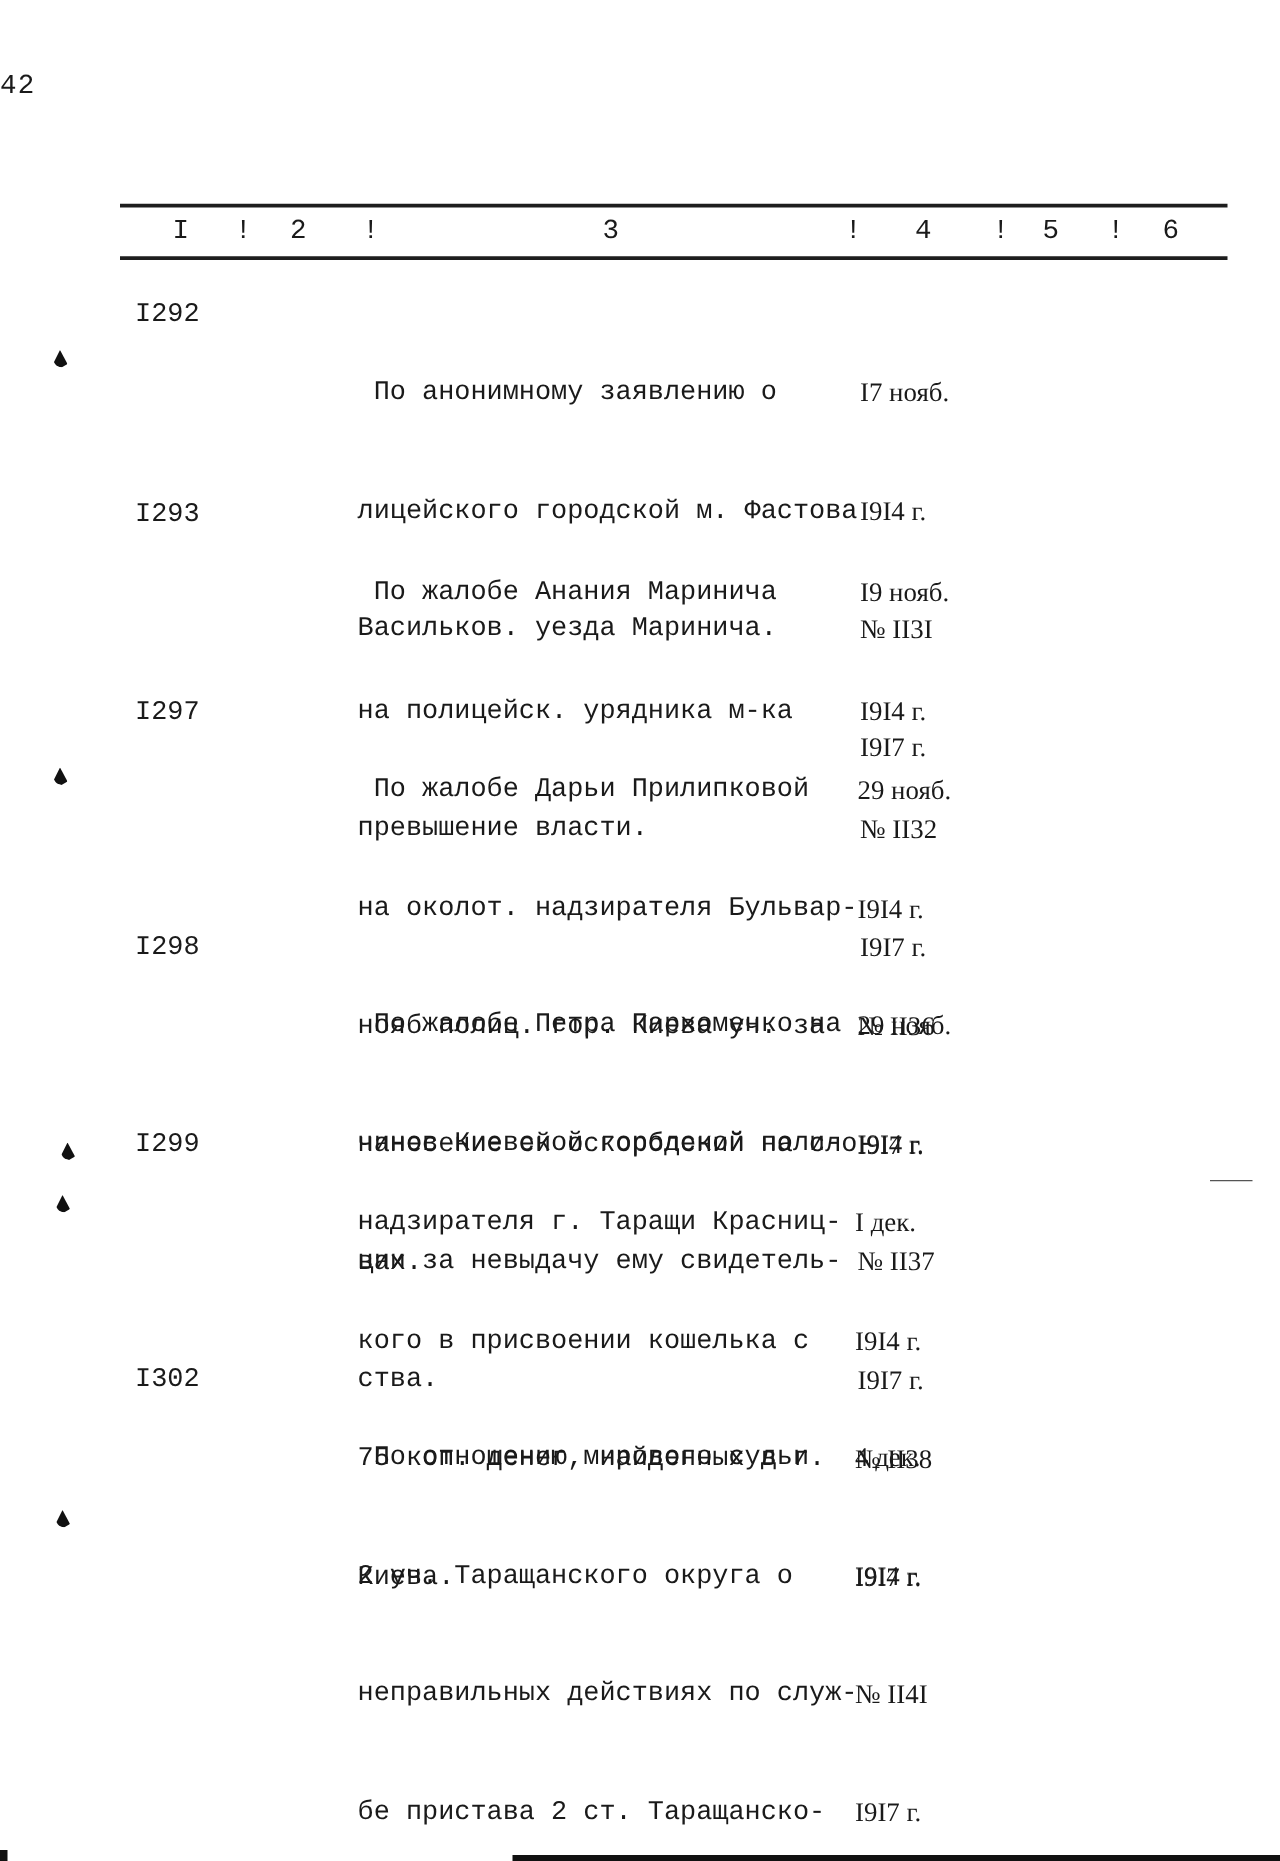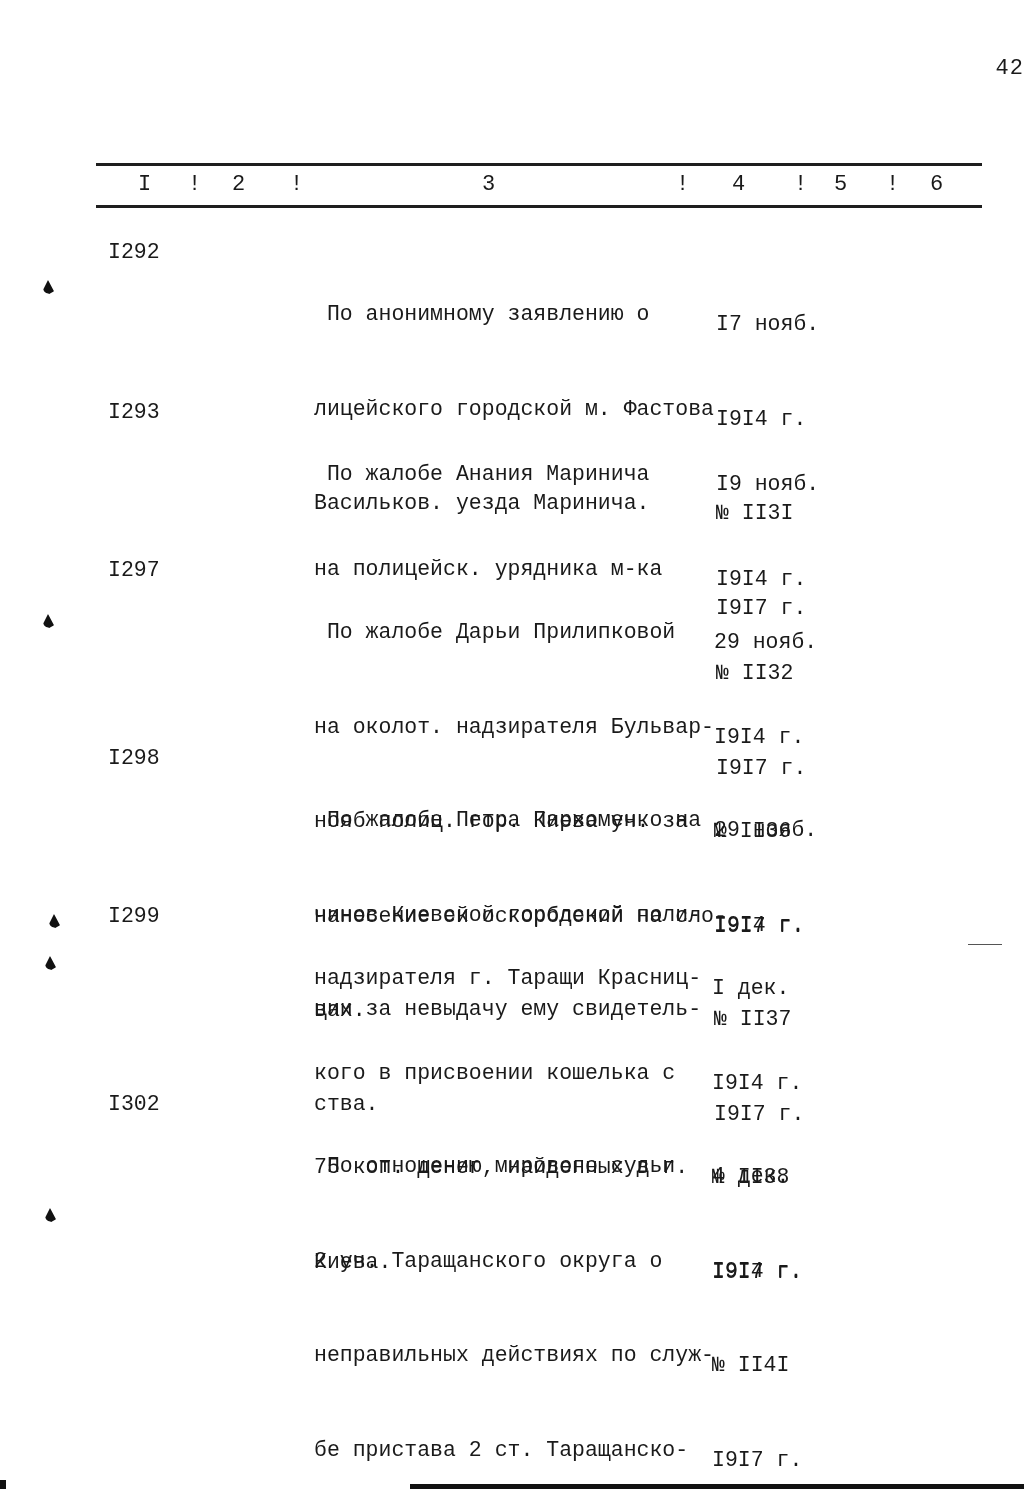--- a/index.html
+++ b/index.html
@@ -13,21 +13,21 @@
       position: relative;
       overflow: hidden;
       font-family: "Liberation Mono", "DejaVu Sans Mono", monospace;
       color: #1a1a1a;
     }
     .page-number {
       position: absolute;
       top: 56px;
       left: 0;
       width: 1024px;
-      text-align: right;
+      text-align: left;
       font-size: 22px;
       letter-spacing: 1px;
     }
     .rule {
       position: absolute;
       left: 96px;
       width: 886px;
       height: 3px;
       background: #1e1e1e;
     }
@@ -60,24 +60,25 @@
     }
     .record .rec-desc {
       position: absolute;
       left: 286px;
       top: 0;
       white-space: pre;
     }
     .record .rec-date {
       position: absolute;
       left: 680px;
-      top: 10px;
+      top: 0;
       white-space: pre;
-    }
-    .line { display: block; height: 31.5px; margin-left: 28px; }
+      font-family: Liberation Serif, serif;
+    }
+    .line { display: block; height: 31.5px; }
     .blot {
       position: absolute;
       width: 12px;
       height: 14px;
       background: #111;
       border-radius: 40% 60% 30% 70%;
       clip-path: polygon(50% 0, 100% 80%, 60% 100%, 0 85%);
     }
     .side-dash {
       position: absolute;
@@ -140,20 +141,21 @@
     <span class="line">№ II3I</span>
     <span class="line">I9I7 г.</span>
   </div>
 </div>
 
 <div class="record" style="top:396px">
   <span class="rec-num">I293</span>
   <div class="rec-desc">
     <span class="line"> По жалобе Анания Маринича</span>
     <span class="line">на полицейск. урядника м-ка</span>
+    <span class="line">превышение власти.</span>
   </div>
   <div class="rec-date" style="left:688px">
     <span class="line">I9 нояб.</span>
     <span class="line">I9I4 г.</span>
     <span class="line">№ II32</span>
     <span class="line">I9I7 г.</span>
   </div>
 </div>
 
 <div class="record" style="top:554px">

